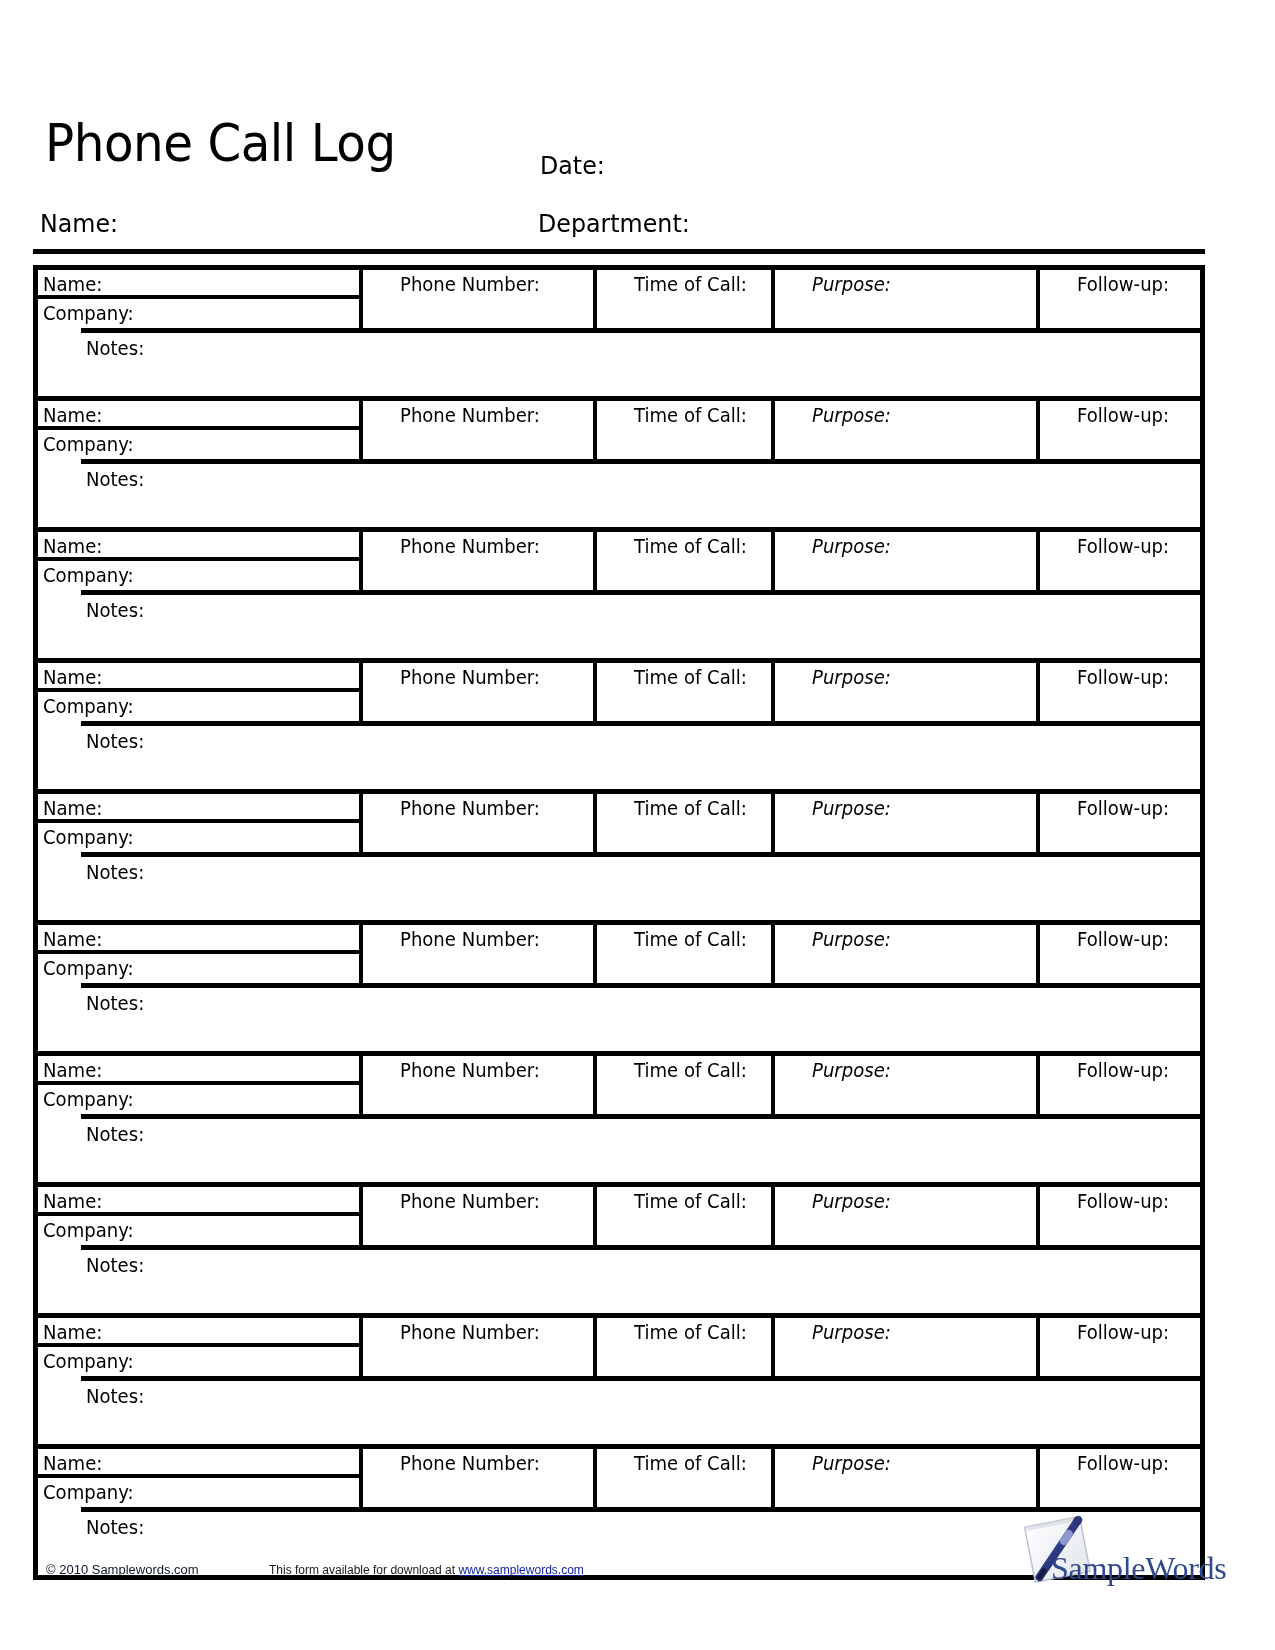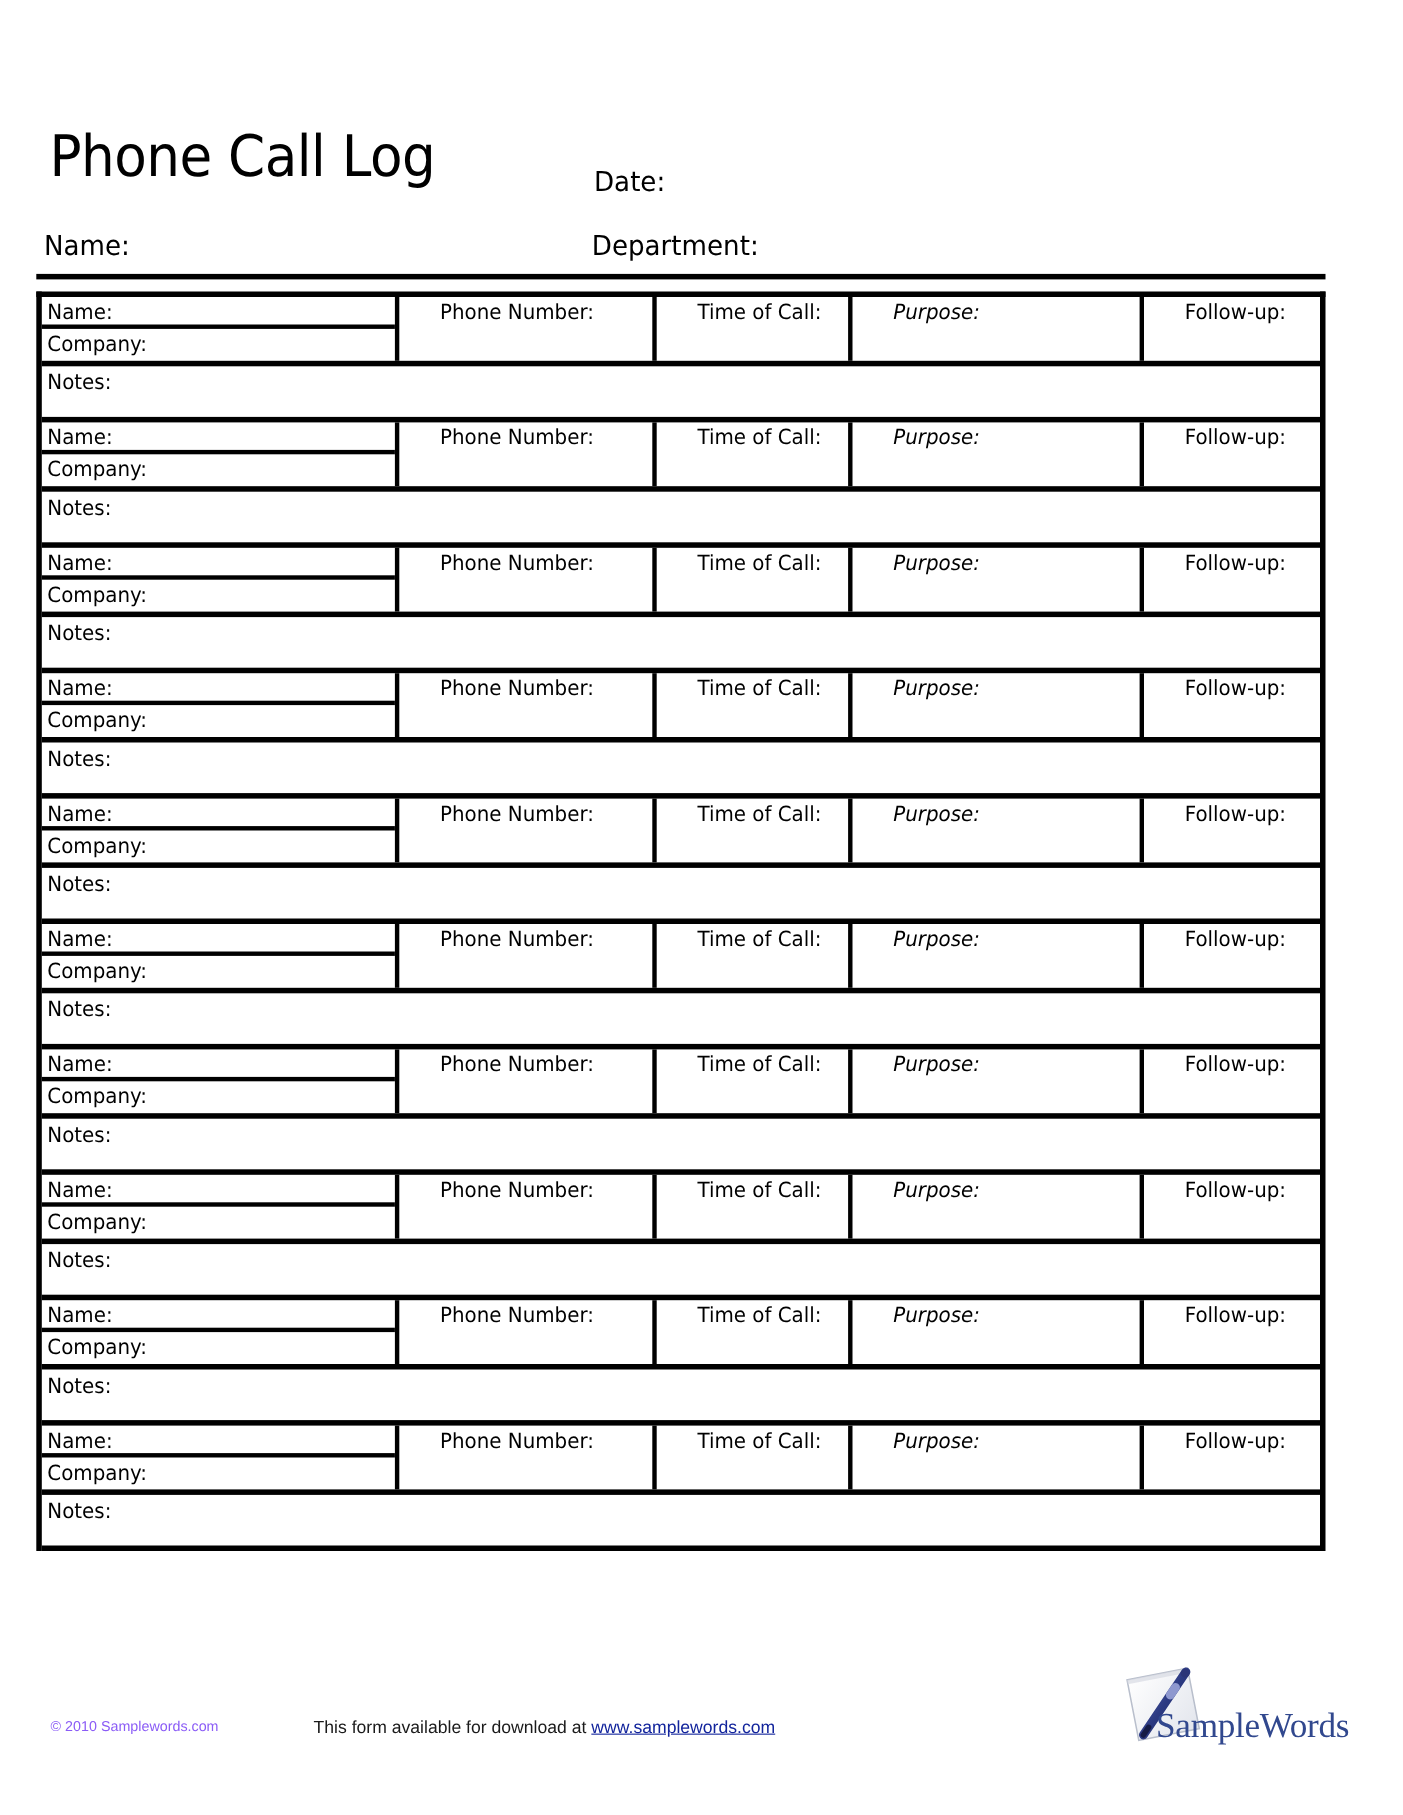--- a/index.html
+++ b/index.html
@@ -124,24 +124,25 @@
     margin-left: 32px;
   }
   .col:last-child { border-right: none; text-align: right; }
 
   .col-phone   { width: 202px; flex: 0 0 202px; }
   .col-time    { width: 146px; flex: 0 0 146px; }
   .col-purpose { width: 233px; flex: 0 0 233px; font-style: italic; }
   .col-follow  { flex: 1 1 auto; }
 
   .notes-row {
-    height: 51px;
+    height: 68px;
     box-sizing: border-box;
     border-top: 5px solid #000;
     position: relative;
+    margin-left: 43px;
   }
 
   .cell-label {
     position: absolute;
     left: 5px;
     top: 2px;
     font-size: 19px;
     line-height: 25px;
     white-space: nowrap;
     transform: scaleX(0.95);
@@ -152,28 +153,28 @@
   }
 
   
   .footer-copyright {
     position: absolute;
     left: 46px;
     top: 1561px;
     font-size: 13px;
     line-height: 18px;
     white-space: nowrap;
-    color: #8b5cf6;
+    color: #0f172a;
     font-family: "Liberation Sans", sans-serif;
   }
   .footer-download {
     position: absolute;
-    left: 285px;
+    left: 269px;
     top: 1562px;
-    font-size: 16px;
+    font-size: 12px;
     line-height: 17px;
     white-space: nowrap;
     color: #1a1a1a;
     font-family: "Liberation Sans", sans-serif;
   }
   .footer-link {
     color: #12249c;
     text-decoration: underline;
   }
 

